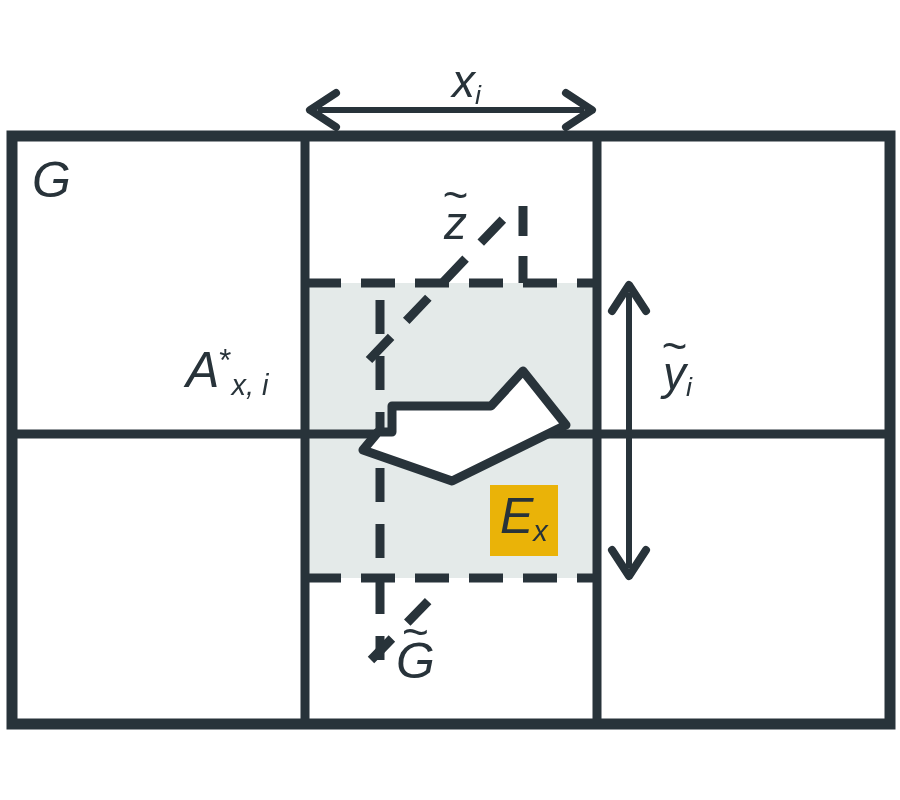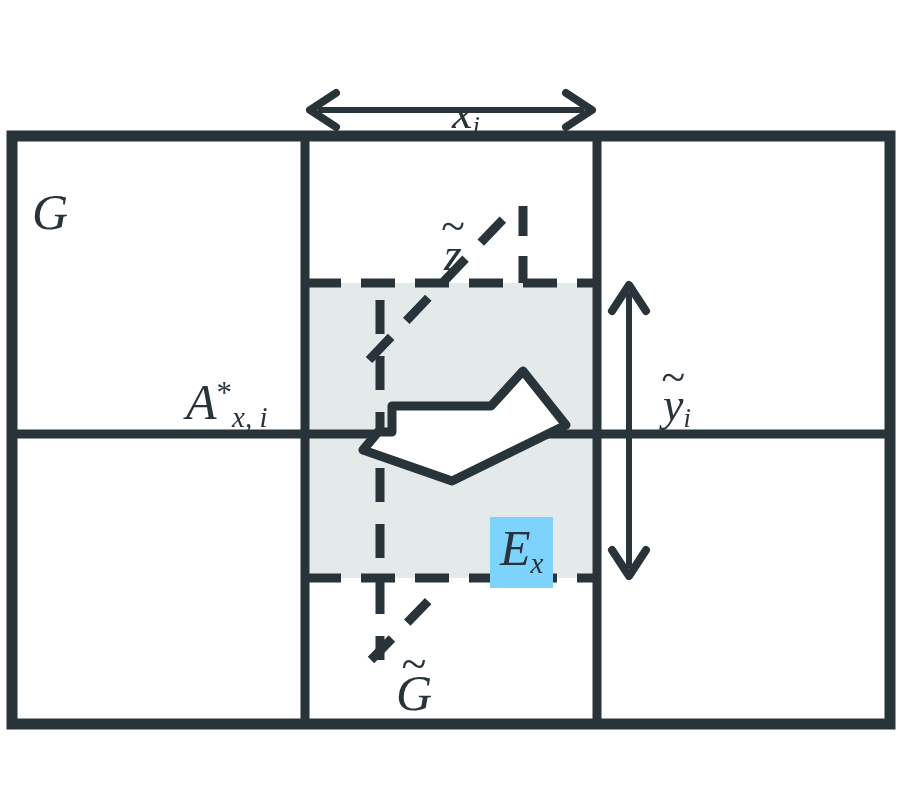--- a/index.html
+++ b/index.html
@@ -17,27 +17,26 @@
   }
   .layer {
     position: absolute;
     left: 0;
     top: 0;
     width: 900px;
     height: 800px;
   }
   .math {
     position: absolute;
-    font-family: Liberation Serif, serif;
+    font-family: Liberation Sans, sans-serif;
     font-style: italic;
     color: #28333a;
     line-height: 1;
     white-space: nowrap;
     user-select: none;
-    margin-top: 32px;
   }
   .tilde-wrap {
     position: relative;
     display: inline-block;
   }
   .tilde-mark {
     position: absolute;
     left: 50%;
     transform: translateX(-50%);
     font-style: normal;
@@ -60,21 +59,21 @@
   #label-xi { left: 452px; top: 58px; font-size: 46px; }
   
   #label-z { left: 444px; top: 200px; font-size: 46px; }
   
   #label-yi { left: 663px; top: 350px; font-size: 46px; }
   
   #label-E {
     left: 490px;
     top: 485px;
     font-size: 50px;
-    background: #7dd3fc;
+    background: #eab308;
     padding: 6px 10px 10px 10px;
   }
   
   #label-G2 { left: 396px; top: 636px; font-size: 50px; }
 </style>
 </head>
 <body>
 
 <div id="stage">
 

